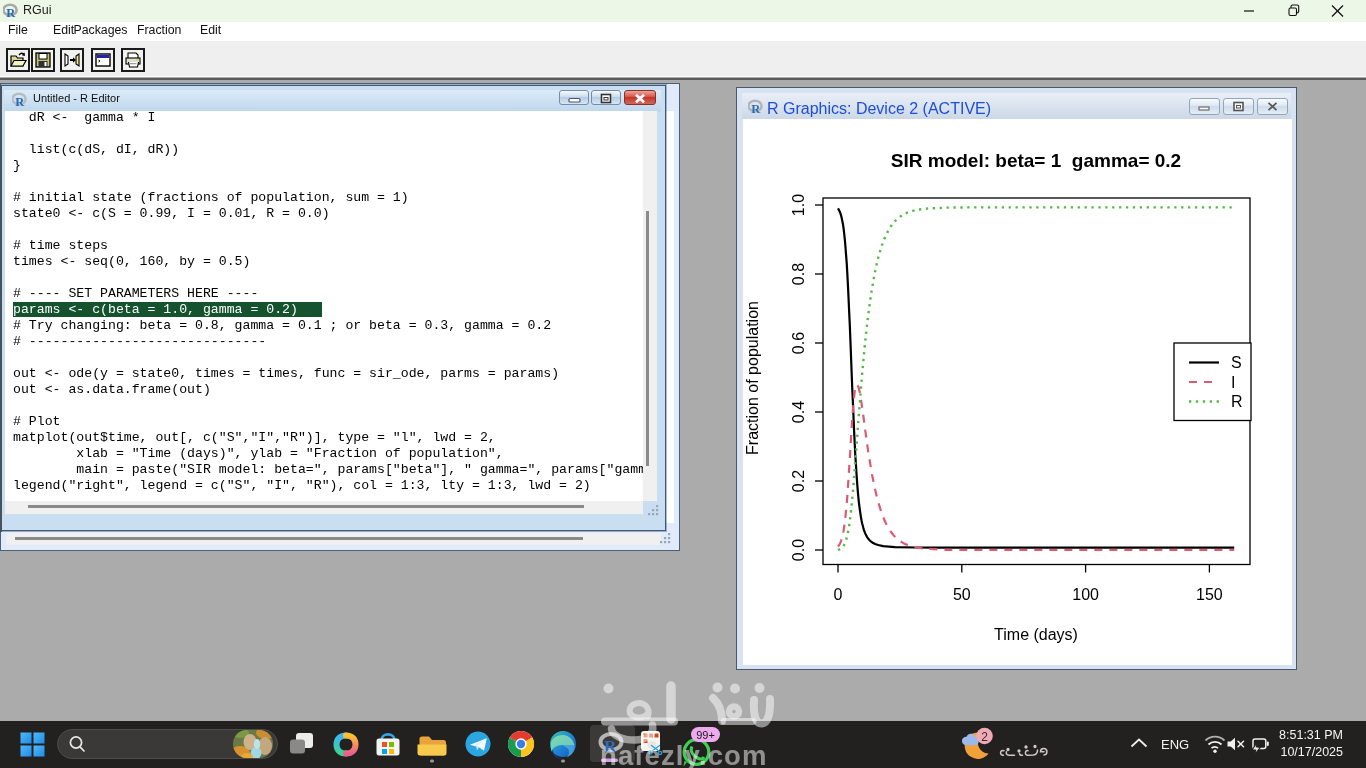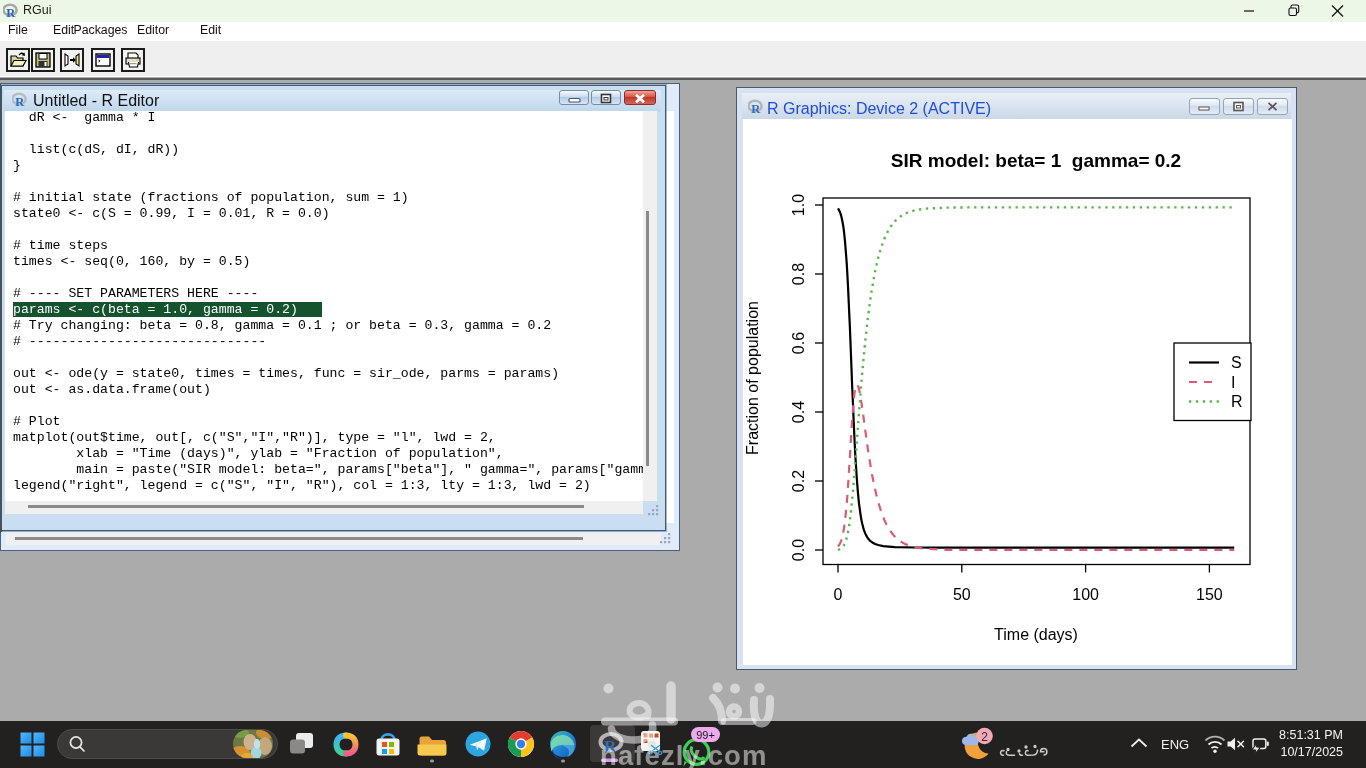--- a/index.html
+++ b/index.html
@@ -58,21 +58,21 @@
       </g>
     <g stroke="#111" stroke-width="1.2">
         <line x1="92" y1="3.5" x2="103" y2="14.5"></line>
         <line x1="103" y1="3.5" x2="92" y2="14.5"></line>
       </g>
   </svg>
   <div class="abs" id="menubar">
     <span class="menuitem" style="left:8px;">File</span>
     <span class="menuitem" style="left:53px;">Edit</span>
     <span class="menuitem" style="left:73.5px;">Packages</span>
-    <span class="menuitem" style="left:137px;">Editor</span>
+    <span class="menuitem" style="left:137px;">Fraction</span>
     <span class="menuitem" style="left:200px;">Edit</span>
   </div>
   <div class="abs" id="toolbar">
     <div class="tbtn" style="left:6px;"><svg width="20" height="20" viewBox="0 0 20 20">
           <path d="M3 16 L3 6 L8 6 L9.5 8 L15 8 L15 16 Z" fill="#d8d890" stroke="#000" stroke-width="1.2"></path>
           <path d="M3 16 L6 10.5 L18 10.5 L15 16 Z" fill="#f4f4c0" stroke="#000" stroke-width="1.2"></path>
           <path d="M11 5 C13 2.5 15 3 16 4.5" fill="none" stroke="#000" stroke-width="1.4"></path>
           <path d="M16.5 2.5 L17 6 L13.8 5.2 Z" fill="#000"></path>
         </svg></div>
     <div class="tbtn" style="left:31px;"><svg width="20" height="20" viewBox="0 0 20 20">
@@ -117,21 +117,21 @@
       </svg>
   </div>
 
   <div class="abs" id="editorwin">
     <div class="abs" style="left:0;top:0;width:2px;height:446px;background:#46535f;"></div>
     <div class="abs" id="edtitle"></div>
     <svg class="abs" style="left:12px;top:6px" width="16" height="16" viewBox="0 0 16 16">
         <ellipse cx="7" cy="7" rx="6.6" ry="5.2" fill="none" stroke="#b8bcc0" stroke-width="2.6"></ellipse>
         <text x="3.2" y="13.5" font-size="12.5" font-weight="bold" fill="#2568ba" font-family="Liberation Serif">R</text>
       </svg>
-    <div class="abs" style="left:33px;top:6px;font-size:16px;color:#101010;">Untitled - R Editor</div>
+    <div class="abs" style="left:33px;top:6px;font-size:11px;color:#101010;">Untitled - R Editor</div>
     <div class="wbtn" style="left:559px;top:4px;width:30px;height:15px;background:linear-gradient(#f5f9fd,#cbdcef 45%,#b4cbe4 46%,#d8e6f4);border:1px solid #768ca4;"><svg width="28" height="13" viewBox="0 0 28 13">
           <rect x="9" y="6.5" width="11" height="3.5" rx="1" fill="#fff" stroke="#46566e" stroke-width="1.2"></rect>
         </svg></div>
     <div class="wbtn" style="left:591px;top:4px;width:30px;height:15px;background:linear-gradient(#f5f9fd,#cbdcef 45%,#b4cbe4 46%,#d8e6f4);border:1px solid #768ca4;"><svg width="28" height="13" viewBox="0 0 28 13">
           <rect x="9.5" y="2.5" width="9" height="8" fill="#fff" stroke="#333" stroke-width="1.6"></rect>
           <rect x="12" y="5.5" width="4" height="2.5" fill="none" stroke="#333" stroke-width="1"></rect>
         </svg></div>
     <div class="wbtn" style="left:624px;top:4px;width:32px;height:15px;background:linear-gradient(#f0a399,#d6564a 45%,#c03225 46%,#d4675c);border:1px solid #8c3028;"><svg width="30" height="13" viewBox="0 0 30 13">
           <g stroke="#fff" stroke-width="2.8">
             <line x1="11" y1="2.8" x2="19" y2="10.2"></line>

